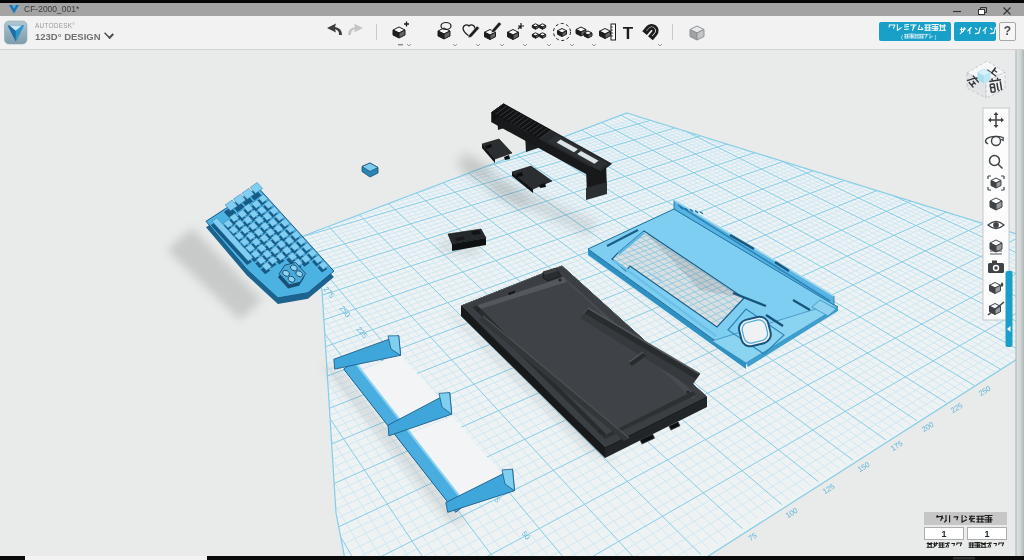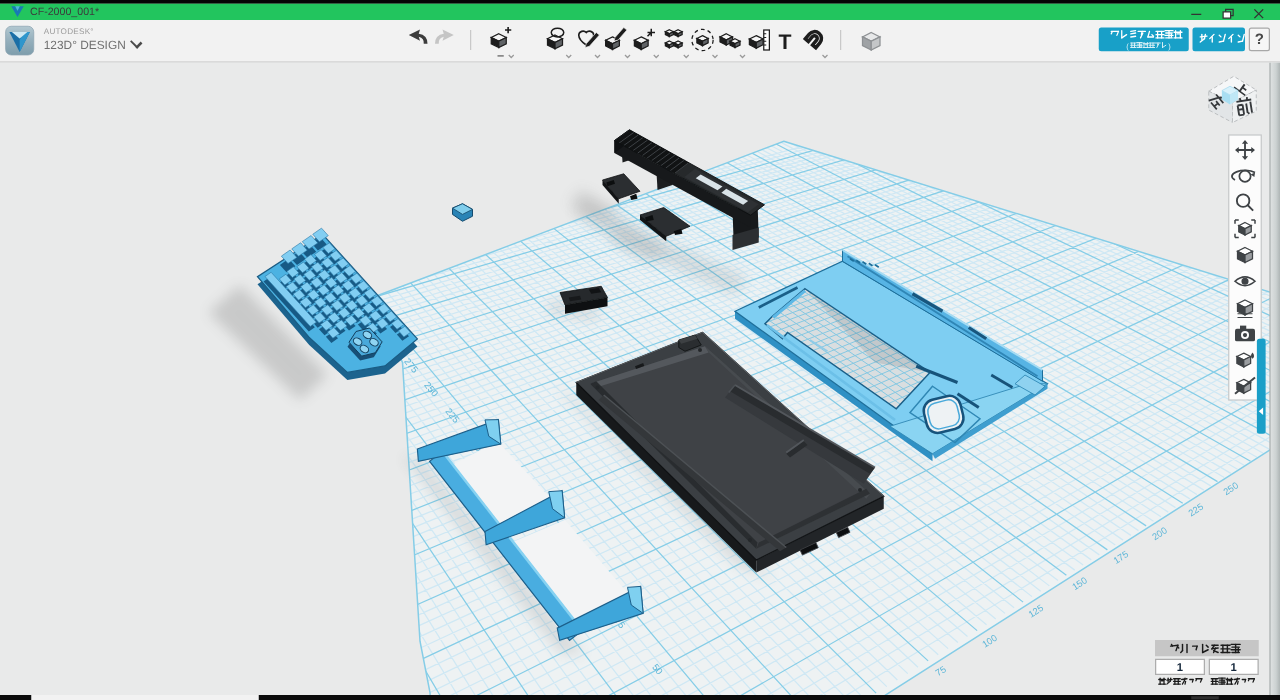--- a/index.html
+++ b/index.html
@@ -1,22 +1,22 @@
 <!DOCTYPE html>
 <html><head><meta charset="utf-8"><style>
 *{margin:0;padding:0;box-sizing:border-box}
 body{width:1024px;height:560px;overflow:hidden;position:relative;font-family:"Liberation Sans",sans-serif;background:#e9eaea}
 .topbar{position:absolute;left:0;top:0;width:1024px;height:3px;background:#050505}
-.title{position:absolute;left:0;top:3px;width:1024px;height:13px;background:#22c55e}
+.title{position:absolute;left:0;top:3px;width:1024px;height:13px;background:#a3a3a3}
 .title .txt{position:absolute;left:24px;top:1px;font-size:8.5px;color:#3c3c3c}
 .wbtn{position:absolute;top:0px;color:#333;font-size:9px;width:14px;text-align:center}
 .toolbar{position:absolute;left:0;top:16px;width:1024px;height:34px;background:#f2f2f2;border-bottom:1px solid #d2d2d2}
 .brand{position:absolute;left:35px;top:23px;line-height:1}
 .brand .a{font-size:6.5px;color:#9a9a9a;letter-spacing:0.2px}
-.brand .b{font-size:9.5px;font-weight:normal;color:#707070;margin-top:2px}
+.brand .b{font-size:9.5px;font-weight:bold;color:#707070;margin-top:2px}
 .chev{position:absolute;left:105px;top:30px;width:8px;height:8px;border-right:2.2px solid #4a4a4a;border-bottom:2.2px solid #4a4a4a;transform:rotate(45deg) scale(1,0.75)}
 .bluebtn{position:absolute;background:#18a0c8;color:#fff;border-radius:2px;text-align:center}
 .qbtn{position:absolute;left:999px;top:22px;width:17px;height:19px;background:#f6f6f6;border:1px solid #a8a8a8;border-radius:2px;color:#4a4a4a;font-size:12px;font-weight:bold;text-align:center;line-height:17px}
 </style></head><body>
 <div class="topbar"></div>
 <div class="title">
  <svg width="14" height="11" viewBox="0 0 14 11" style="position:absolute;left:8px;top:1px">
       <path d="M1,1 L6,9.5 L11,1 L7.8,1 L6,4.5 L4.2,1 Z" fill="#1879b5"></path>
       <path d="M4.2,1 L6,4.5 L7.8,1Z" fill="#4fb3e2"></path>
     </svg>

